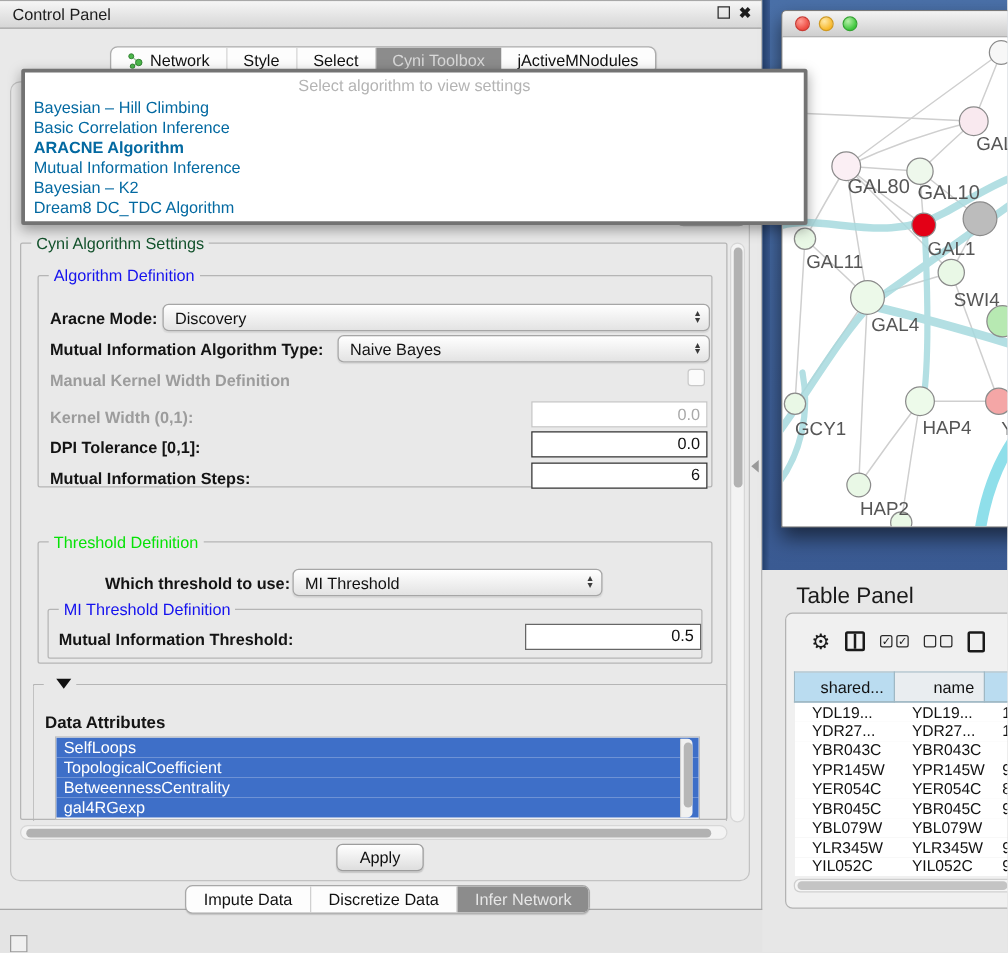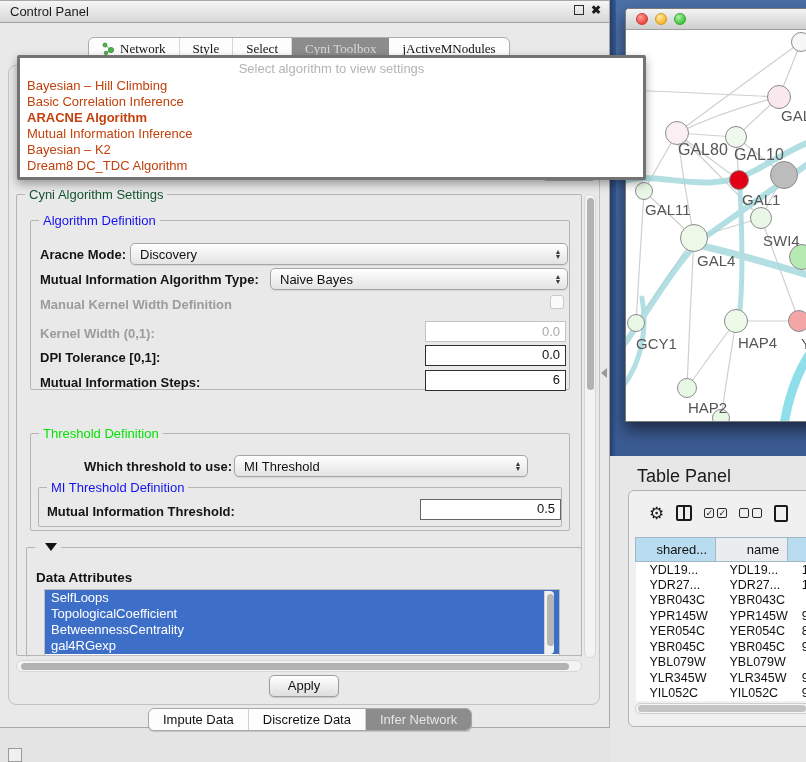--- a/index.html
+++ b/index.html
@@ -13,42 +13,42 @@
     background:linear-gradient(#f6f6f6,#d6d6d6); border-bottom:1px solid #9e9e9e;
     display:flex; align-items:center; }
   #cp-title { font-size:13px; color:#1c1c1c; padding-left:10px; }
   #cp-buttons { position:absolute; right:8px; top:4px; display:flex; gap:7px; align-items:center; }
   .float-btn { width:10px; height:10px; border:1.5px solid #2c2c2c; background:transparent; }
   .close-btn { font-size:12px; font-weight:bold; color:#1c1c1c; line-height:10px; }
 
   
   #top-tabs { position:absolute; left:88px; top:36px; height:23px; display:flex;
     border:1px solid #adadad; border-radius:6px; overflow:hidden; background:#fdfdfd;
-    box-shadow:0 1px 1px rgba(0,0,0,.12);font-family:Liberation Serif, serif; }
+    box-shadow:0 1px 1px rgba(0,0,0,.12); }
   .ttab { display:flex; align-items:center; gap:5px; padding:0 13px; font-size:13px;
     color:#111; border-right:1px solid #d5d5d5; background:transparent; white-space:nowrap; }
   .ttab:last-child { border-right:none; }
   .ttab.selected { background:#8c8c8c; color:#d9d9d9; border-right:none; }
 
   
   #main-panel { position:absolute; left:8px; top:64px; width:592px; height:640px;
     border:1px solid #c2c2c2; border-radius:8px; background:#e9e9e9; }
 
   
   .frag-combo-blue { position:absolute; left:538px; top:97px; width:60px; height:30px;
     border:2px solid #5d9fe2; border-radius:7px; background:linear-gradient(#fefefe,#e8e8e8); }
   .frag-combo-gray { position:absolute; left:540px; top:152px; width:58px; height:28px;
     border:1px solid #ababab; border-radius:7px; background:#f6f6f6; }
 
   
   #algo-popup { position:absolute; left:17px; top:54px; width:629px;
     background:#ffffff; border:3px solid #737373; border-radius:2px;
     box-shadow:0 4px 10px rgba(0,0,0,.35); padding-bottom:3px; z-index:30; }
   #algo-popup-header { font-size:13px; color:#b4b4b4; text-align:center; padding:3px 0 2px 0; }
-  .popup-item { font-size:13px; color:#c2410c; padding:1px 0 1px 7px; height:16px; line-height:14px; }
+  .popup-item { font-size:13px; color:#0369a1; padding:1px 0 1px 7px; height:16px; line-height:14px; }
   .popup-item.bold { font-weight:bold; }
 
   
   .group { position:absolute; border:1px solid #b5b5b5; border-radius:2px; }
   .group-title { position:absolute; top:-8px; left:8px; background:#e9e9e9;
     padding:0 4px; font-size:13px; color:#14532d; white-space:nowrap; }
   .gt-blue  { color:#1512ee; }
   .gt-green { color:#06e206; }
 
   .fld-label { position:absolute; font-size:13px; font-weight:bold; color:#141414; white-space:nowrap; }
@@ -250,21 +250,21 @@
 
     <span class="fld-label" style="left:40px; top:374px;">Mutual Information Steps:</span>
     <div class="tinput dark" style="left:425px; top:369px; width:141px; line-height:18px;">6</div>
 
 
     <div class="group" style="left:30px; top:432px; width:540px; height:98px;">
       <span class="group-title gt-green">Threshold Definition</span>
     </div>
 
     <span class="fld-label" style="left:84px; top:458px;">Which threshold to use:</span>
-    <div class="combo" style="left:234px; top:454px; width:294px;">
+    <div class="combo" style="left:234px; top:454px; width:248px;">
       <span class="combo-text">MI Threshold</span>
       <span class="combo-arrows">
           <span>▲</span>
           <span>▼</span>
         </span>
     </div>
 
     <div class="group" style="left:38px; top:486px; width:524px; height:40px;">
       <span class="group-title gt-blue">MI Threshold Definition</span>
     </div>

